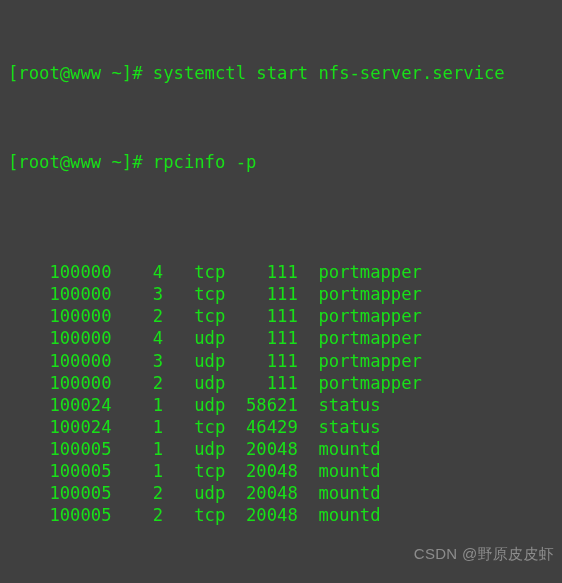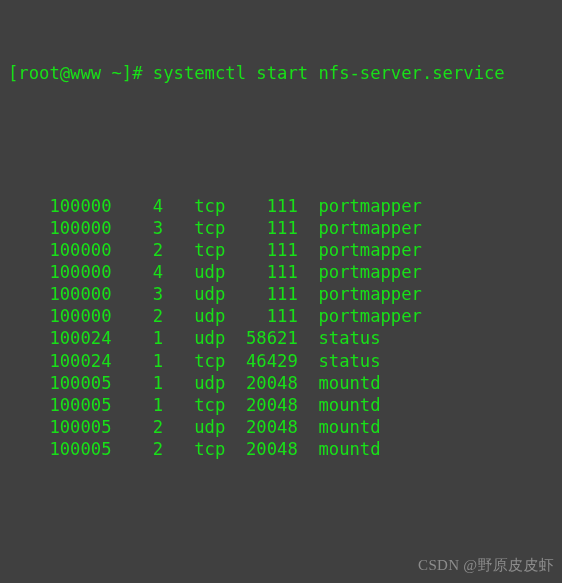--- a/index.html
+++ b/index.html
@@ -30,36 +30,37 @@
     height: 22.1px;
     white-space: pre;
     color: #18e018;
   }
   .prompt-line {
     color: #18e018;
   }
   #watermark {
     position: absolute;
     right: 8px;
-    bottom: 7px;
+    bottom: 18px;
     color: #8c8c8c;
-    font-family: Liberation Serif, serif;
+    font-family: Liberation Sans, sans-serif;
     font-size: 15px;
     letter-spacing: 0.3px;
     white-space: pre;
   }
 </style>
 </head>
 <body>
 
 <div id="terminal">
   <div id="screen">
 
     <div class="line prompt-line">[root@www ~]# systemctl start nfs-server.service</div>
 
+    <div class="line prompt-line">[root@www ~]# rpcinfo -p</div>
 
 
     <div id="rows"><div class="line">    100000    4   tcp    111  portmapper</div><div class="line">    100000    3   tcp    111  portmapper</div><div class="line">    100000    2   tcp    111  portmapper</div><div class="line">    100000    4   udp    111  portmapper</div><div class="line">    100000    3   udp    111  portmapper</div><div class="line">    100000    2   udp    111  portmapper</div><div class="line">    100024    1   udp  58621  status</div><div class="line">    100024    1   tcp  46429  status</div><div class="line">    100005    1   udp  20048  mountd</div><div class="line">    100005    1   tcp  20048  mountd</div><div class="line">    100005    2   udp  20048  mountd</div><div class="line">    100005    2   tcp  20048  mountd</div></div>
 
     
 
   </div>
 
   <div id="watermark">CSDN @野原皮皮虾</div>
 </div>

